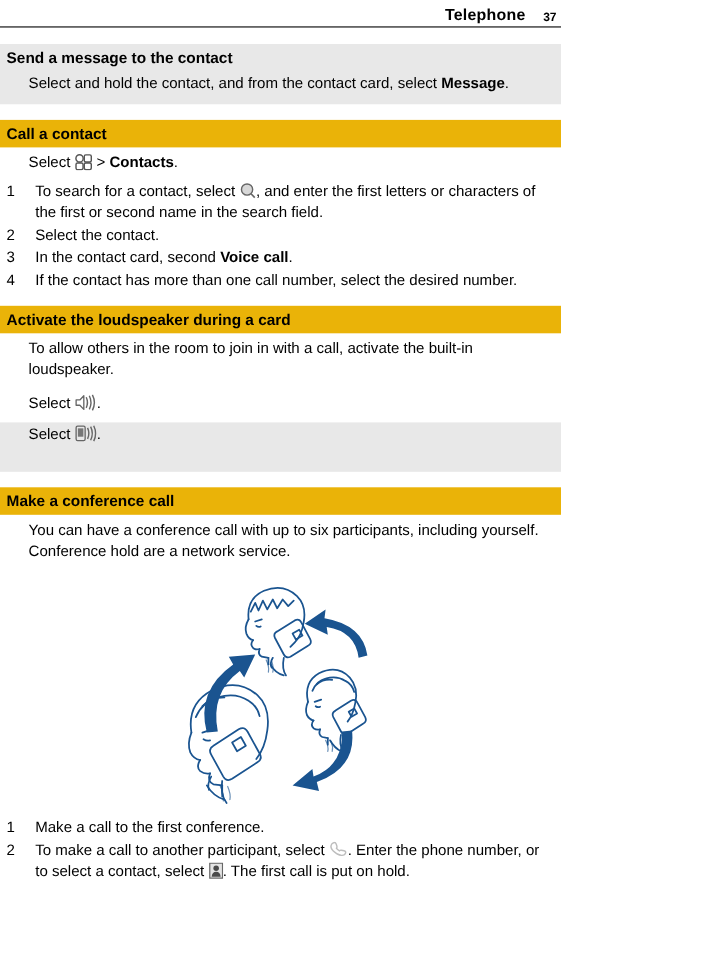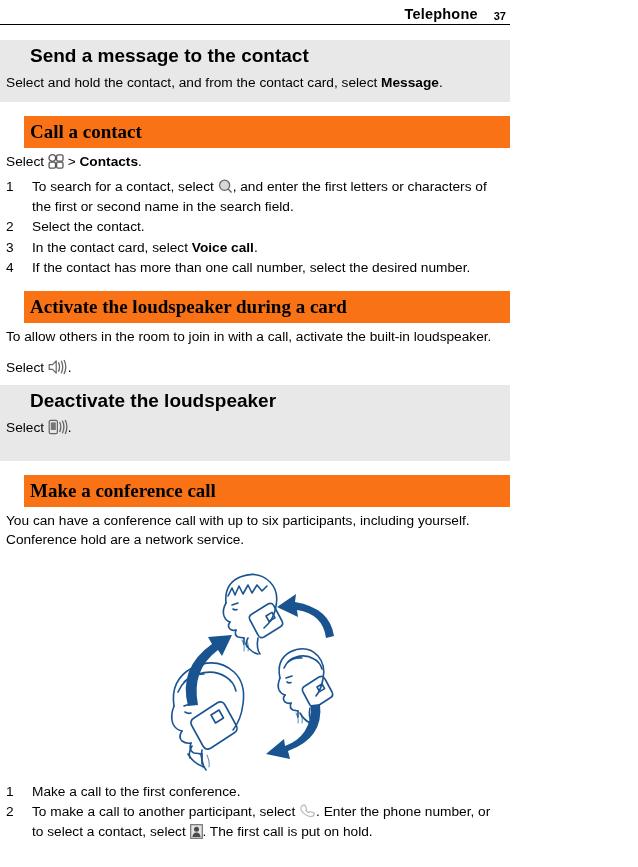--- a/index.html
+++ b/index.html
@@ -49,37 +49,36 @@
     border-bottom: 1.6px solid #000000;
     width: 100%;
     margin-top: 2px;
   }
 
   
   .band-light {
     background: #e8e8e8;
   }
   .band-dark {
-    background: #f97316;
-    font-family: Liberation Serif, serif;
+    background: #eab308;
   }
   .gap {
     background: #ffffff;
   }
   .sec-head {
     font-weight: bold;
-    font-size: 19px;
+    font-size: 14px;
     padding: 3px 6px 3px 6px;
     line-height: 1.35;
-    margin-left: 24px;
   }
   .para {
     padding: 1px 6px 2px 6px;
     line-height: 1.42;
     font-size: 13.7px;
+    margin-left: 20px;
   }
   .blockpad {
     padding-bottom: 8px;
   }
   b, .b {
     font-weight: bold;
   }
 
   
   ol.steps {
@@ -168,21 +167,21 @@
                 <circle cx="6.6" cy="6.3" r="5.1" fill="#d8d8d8" stroke="#666" stroke-width="1.3"></circle>
                 <line x1="10.2" y1="10.1" x2="13.6" y2="13.6" stroke="#666" stroke-width="1.5"></line>
               </svg></span><span>, and enter the first letters or characters of the first or second name in the search field.</span></span>
       </li>
       <li>
         <span class="num">2</span>
         <span class="txt">Select the contact.</span>
       </li>
       <li>
         <span class="num">3</span>
-        <span class="txt"><span>In the contact card, select </span><b>Voice call</b><span>.</span></span>
+        <span class="txt"><span>In the contact card, second </span><b>Voice call</b><span>.</span></span>
       </li>
       <li>
         <span class="num">4</span>
         <span class="txt">If the contact has more than one call number, select the desired number.</span>
       </li>
     </ol>
   </div>
 
   <div class="gap" style="height:13px"></div>
 
@@ -194,21 +193,20 @@
             <path d="M1.2 5.6 L4.6 5.6 L8.2 1.8 L8.2 14.2 L4.6 10.4 L1.2 10.4 Z" fill="none" stroke="#666" stroke-width="1.2" stroke-linejoin="round"></path>
             <path d="M10.4 3.2 Q12.6 8 10.4 12.8" fill="none" stroke="#666" stroke-width="1.3"></path>
             <path d="M13.2 1.8 Q16.2 8 13.2 14.2" fill="none" stroke="#666" stroke-width="1.3"></path>
             <path d="M16.0 1.0 Q19.6 8 16.0 15.0" fill="none" stroke="#666" stroke-width="1.3"></path>
           </svg></span><span>.</span>
     </div>
     <div style="height:6px"></div>
   </div>
 
   <div class="band-light" style="padding-bottom:22px">
-    <div class="sec-head">Deactivate the loudspeaker</div>
     <div class="para">
       <span>Select </span><span class="ic"><svg width="20" height="16" viewBox="0 0 20 16">
             <rect x="1.2" y="1.4" width="8.2" height="13.2" rx="1.4" fill="none" stroke="#666" stroke-width="1.2"></rect>
             <rect x="2.8" y="3.4" width="5.0" height="7.6" fill="#777"></rect>
             <path d="M11.6 3.0 Q14.0 8 11.6 13.0" fill="none" stroke="#666" stroke-width="1.3"></path>
             <path d="M14.4 1.8 Q17.4 8 14.4 14.2" fill="none" stroke="#666" stroke-width="1.3"></path>
             <path d="M17.2 1.0 Q20.6 8 17.2 15.0" fill="none" stroke="#666" stroke-width="1.3"></path>
           </svg></span><span>.</span>
     </div>
   </div>

